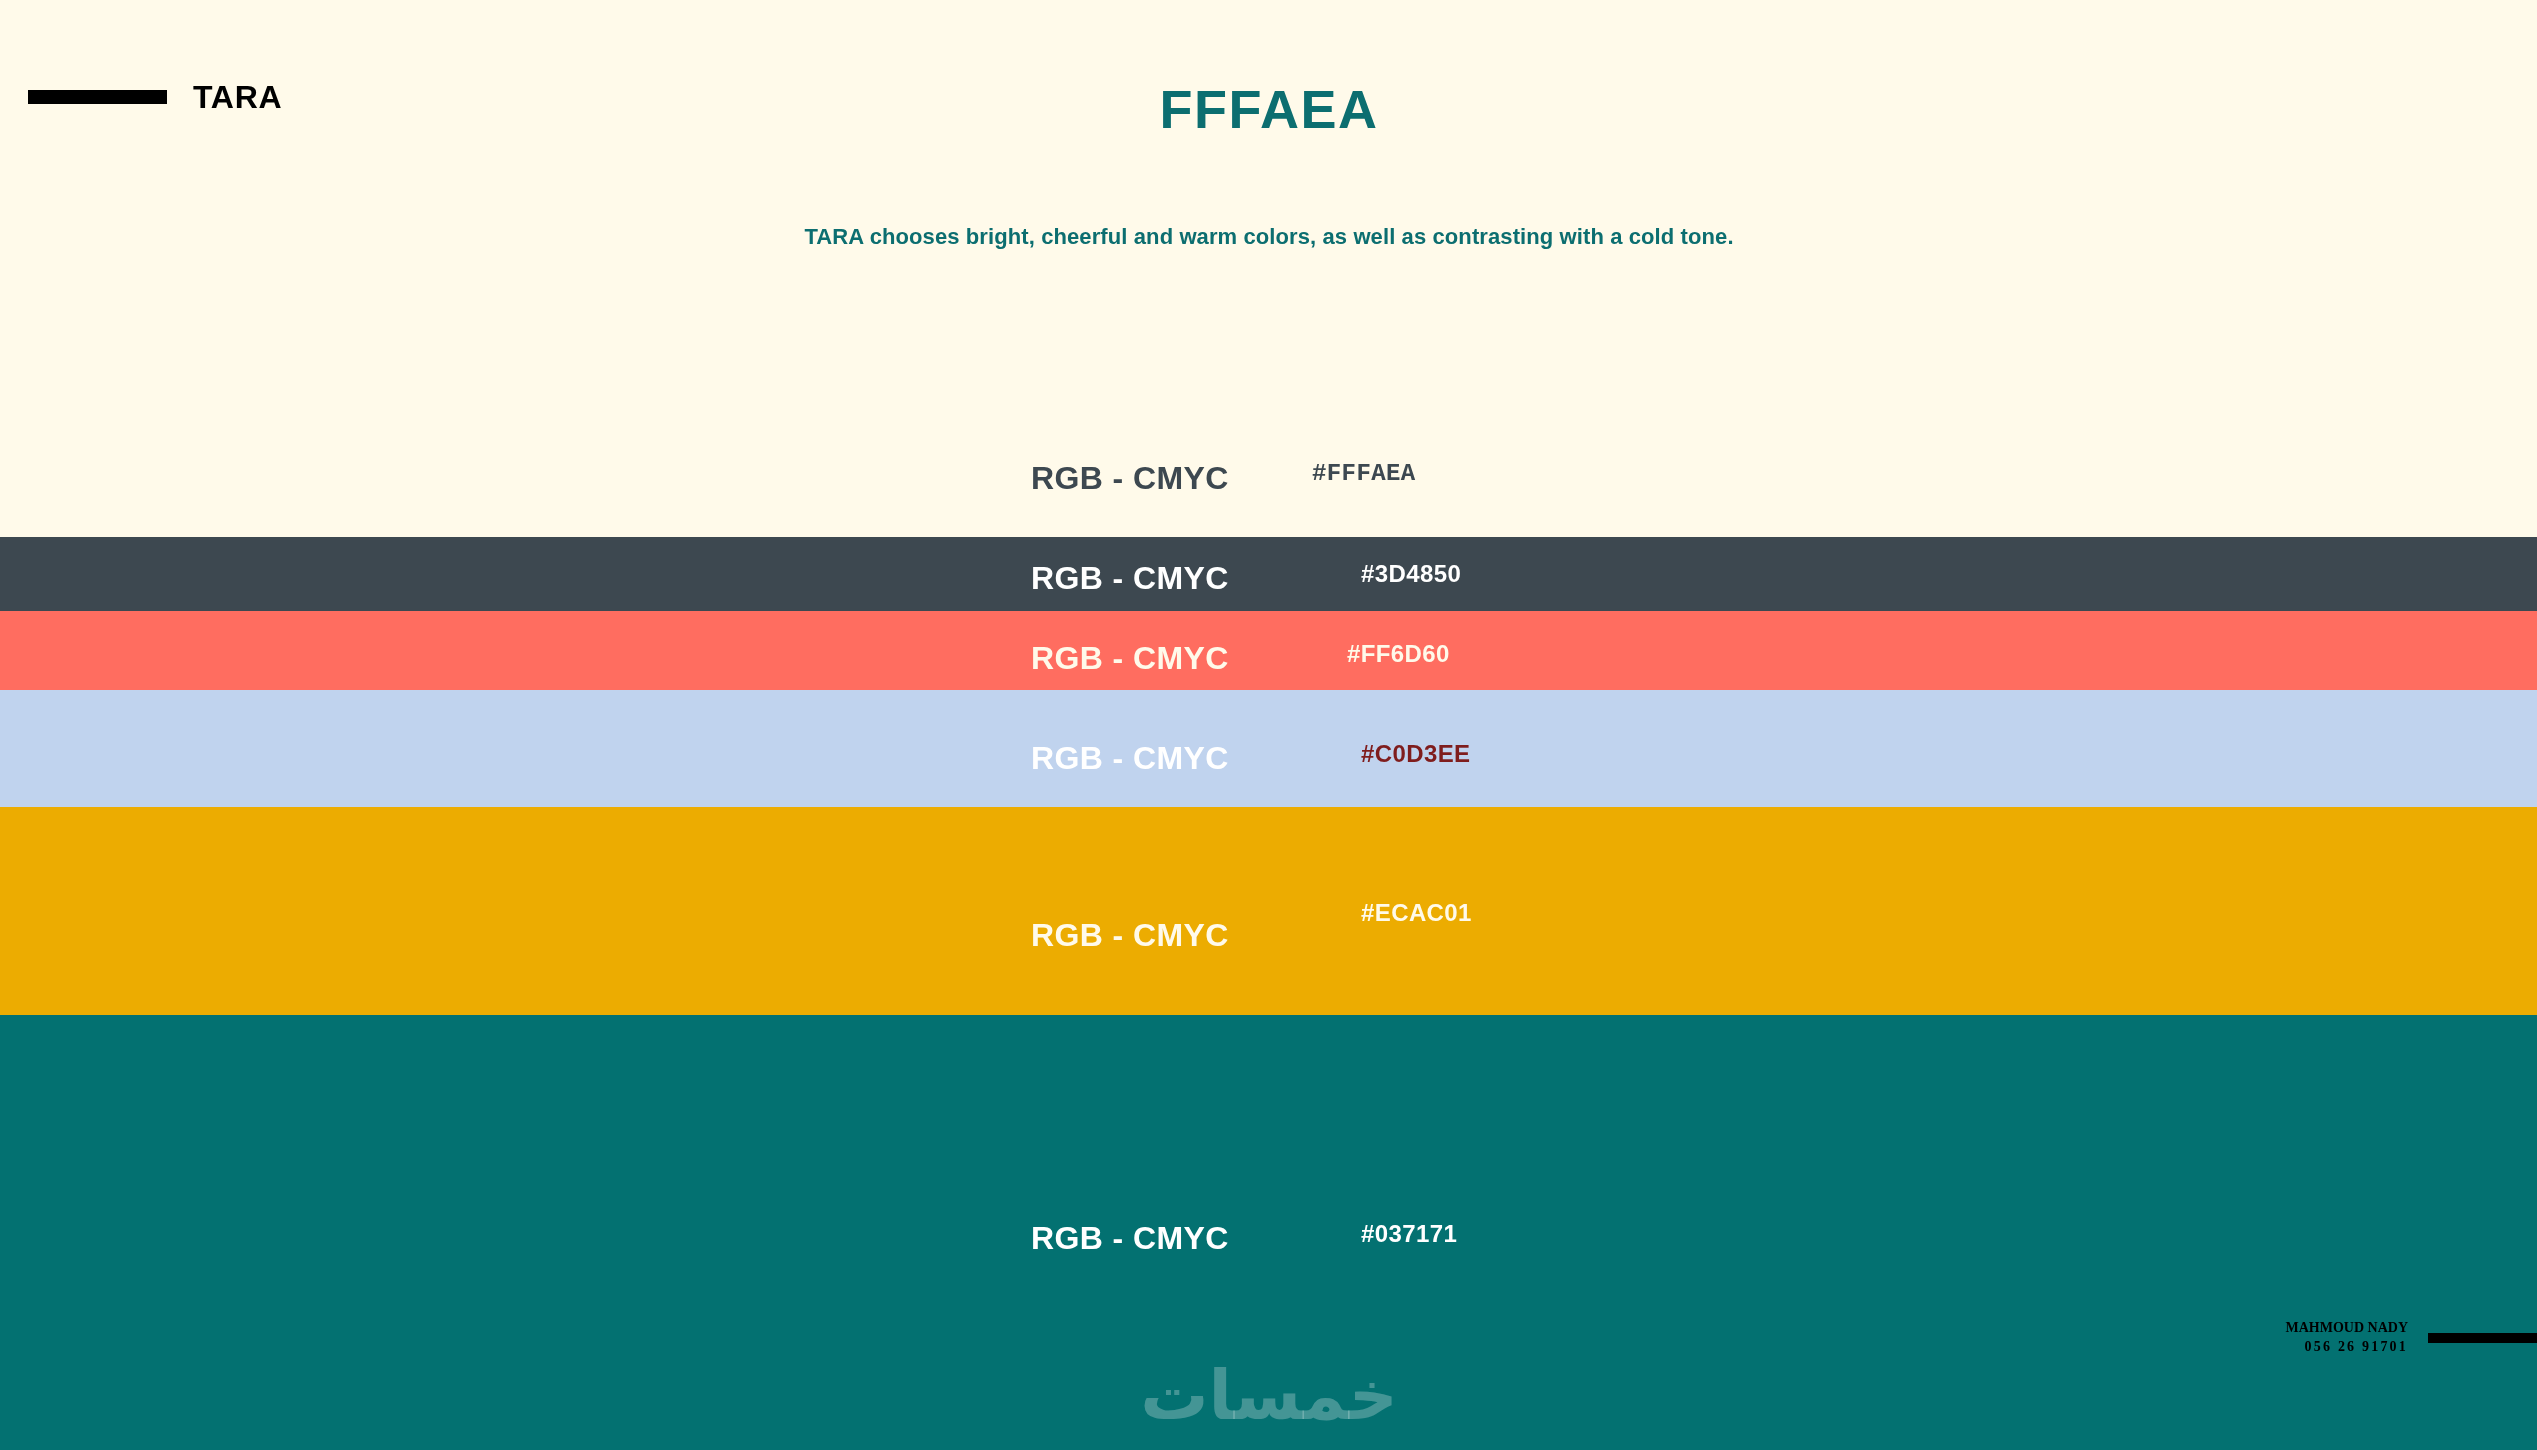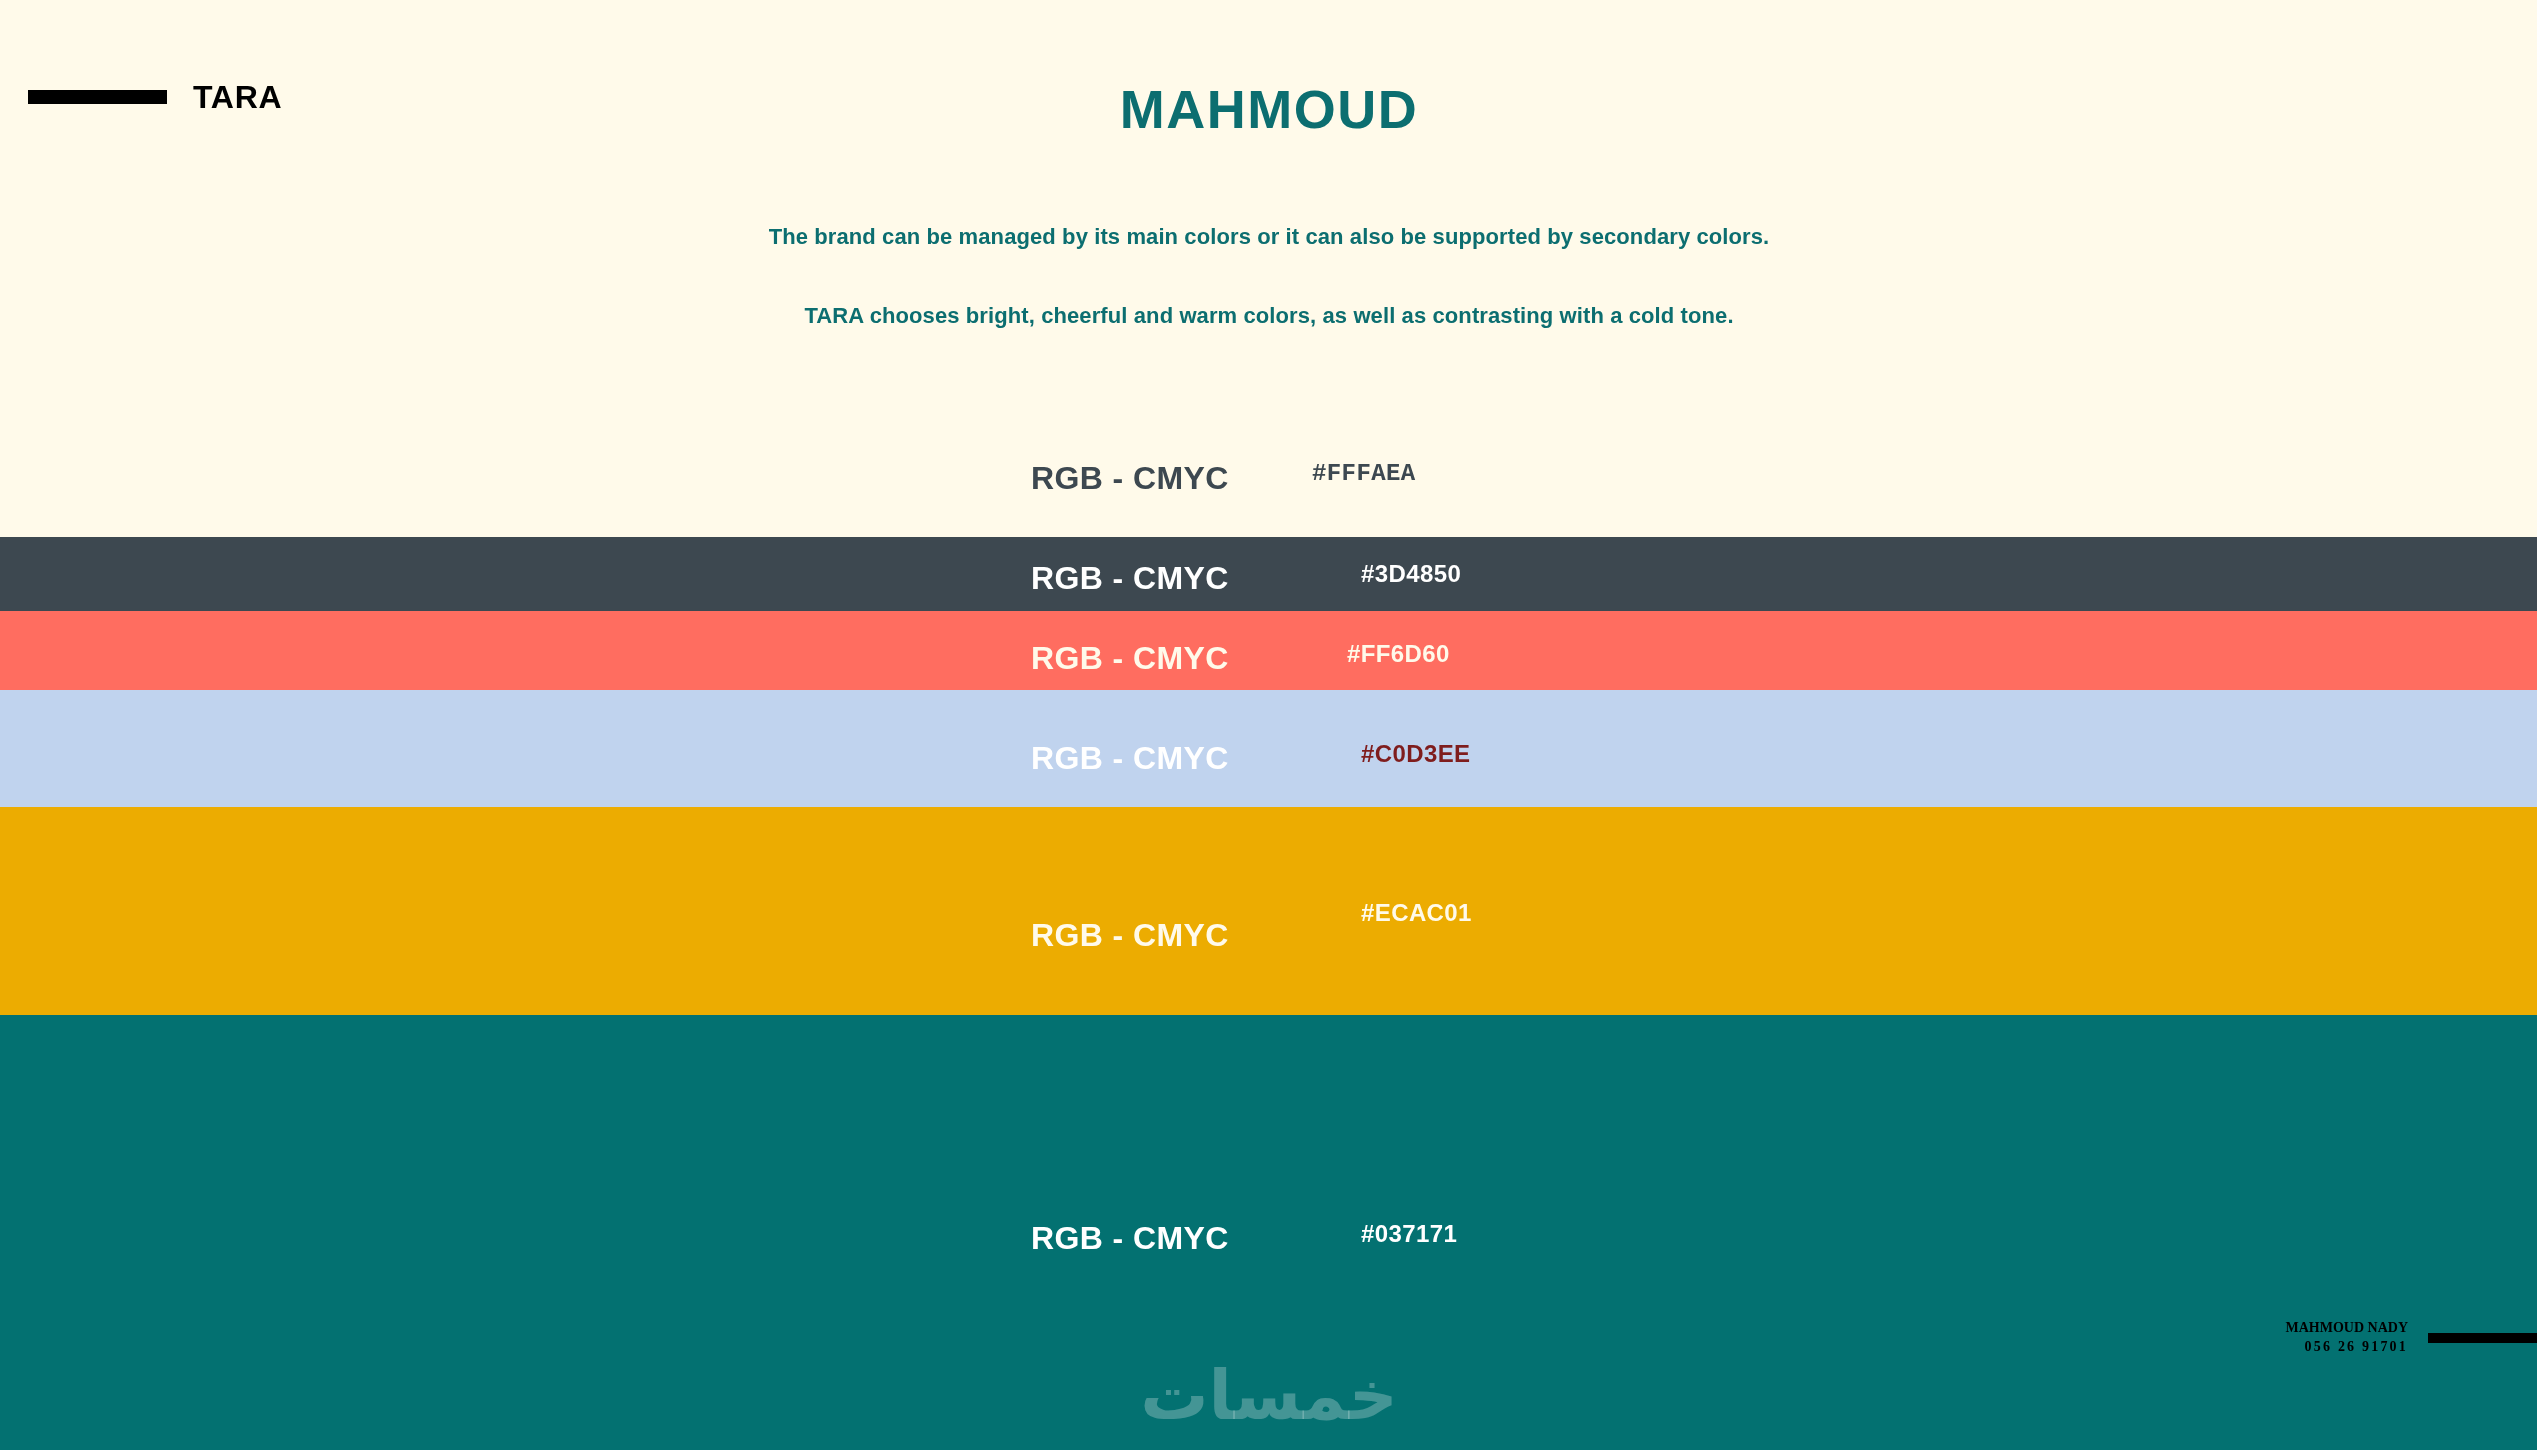--- a/index.html
+++ b/index.html
@@ -156,24 +156,23 @@
       <div class="band" style="top: 690px; height: 117px; background: rgb(192, 211, 238);"></div>
       <div class="band" style="top: 807px; height: 208px; background: rgb(236, 172, 1);"></div>
       <div class="band" style="top: 1015px; height: 435px; background: rgb(3, 113, 113);"></div>
     </div>
 
   <div class="brand-mark">
     <div class="brand-rule"></div>
     <div class="brand-name">TARA</div>
   </div>
 
-  <div class="page-title">MAHMOUD</div>
+  <div class="page-title">FFFAEA</div>
 
   <div class="intro">
-    <div class="intro-line">The brand can be managed by its main colors or it can also be supported by secondary colors.</div>
     <div class="intro-line">TARA chooses bright, cheerful and warm colors, as well as contrasting with a cold tone.</div>
   </div>
 
   <div class="watermark">خمسات</div>
 
   <div class="credit">
     <div class="credit-text">
       <div>MAHMOUD NADY</div>
       <div class="credit-phone">056 26 91701</div>
     </div>

